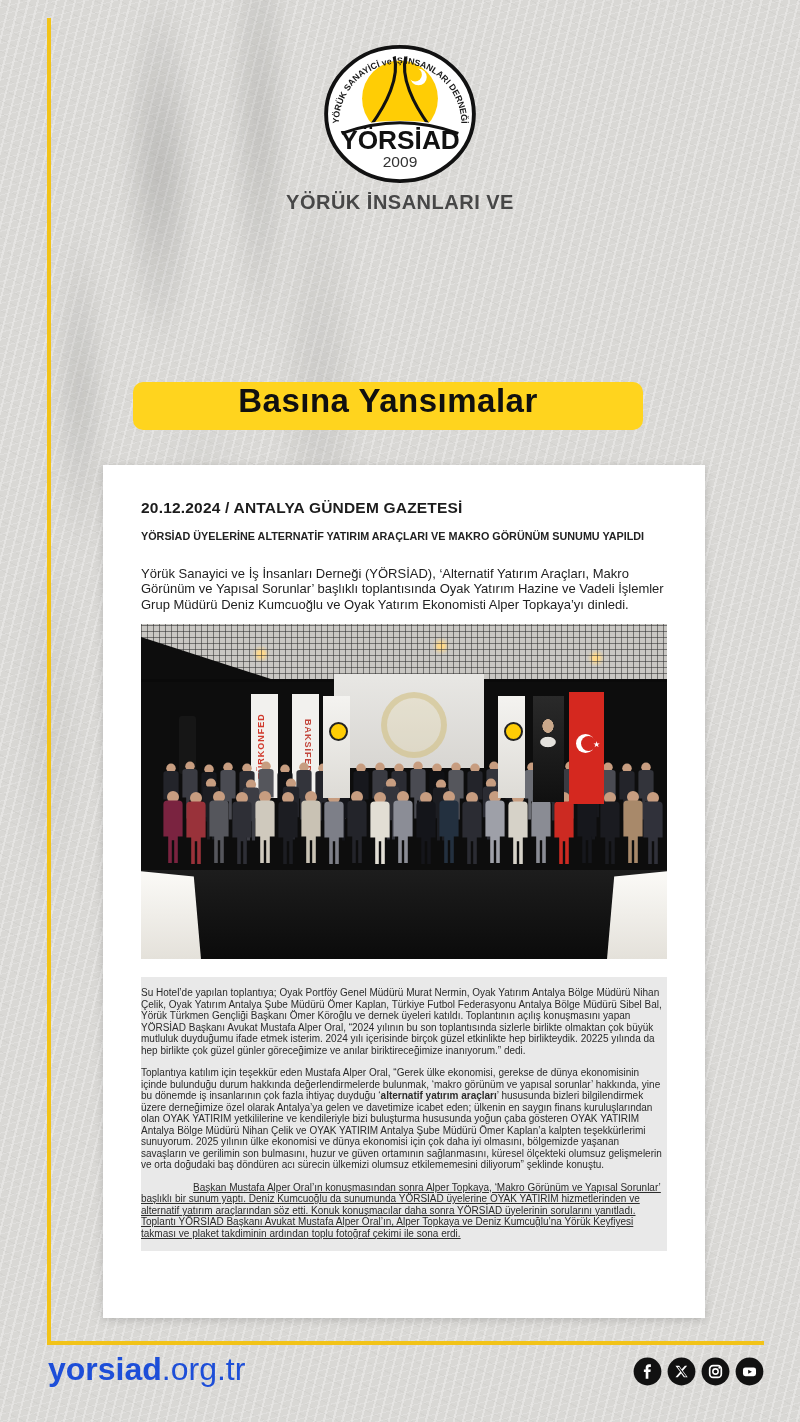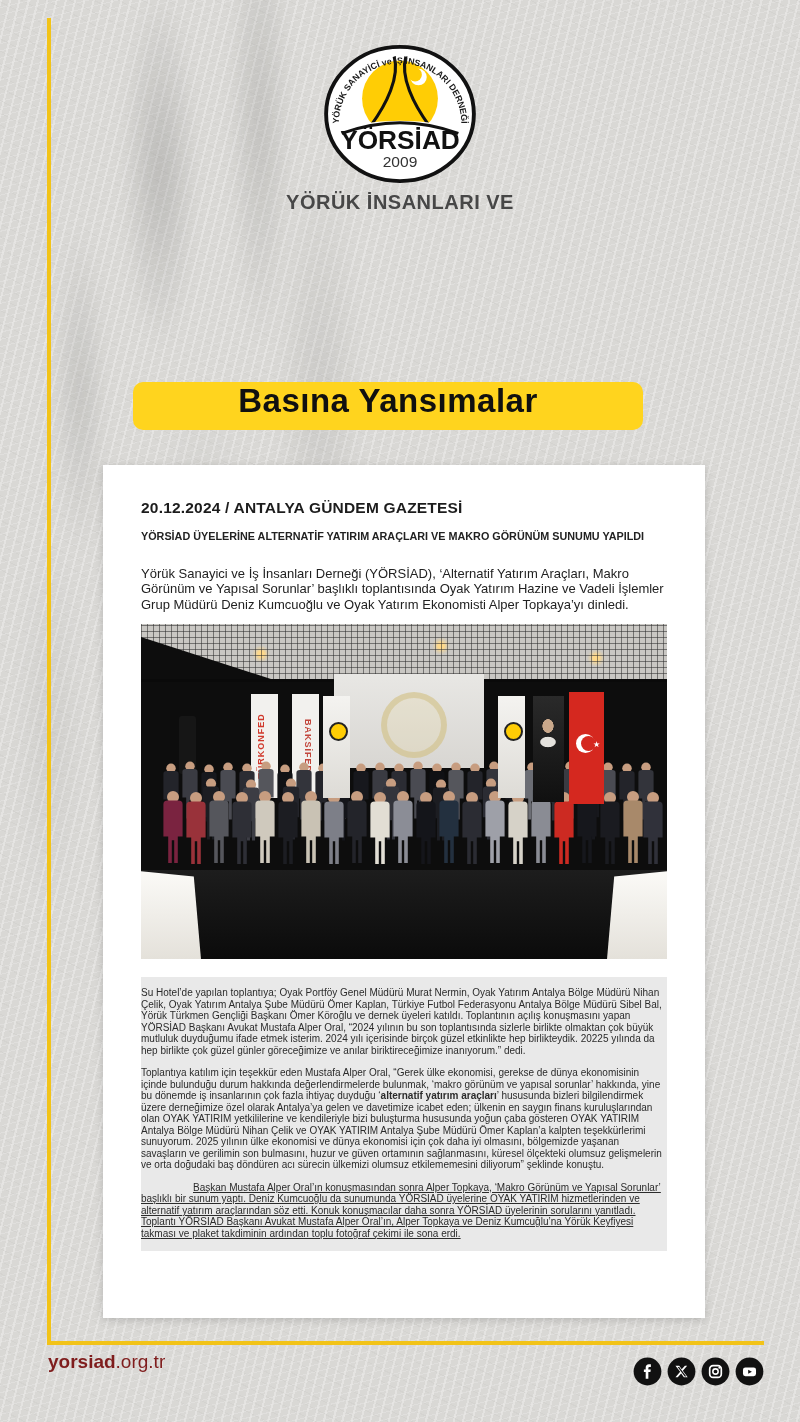--- a/index.html
+++ b/index.html
@@ -61,21 +61,21 @@
   .floor{position:absolute;left:0;top:246px;width:526px;height:89px;background:linear-gradient(#1d1d1d,#0b0b0b);}
   .table{position:absolute;bottom:0;width:60px;height:88px;background:linear-gradient(#fbfaf7,#e4e1da);}
   .table.left{left:0;clip-path:polygon(0 0,88% 6%,100% 100%,0 100%);}
   .table.right{right:0;clip-path:polygon(12% 6%,100% 0,100% 100%,0 100%);}
 
   .graybox{background:#e9e9e9;width:526px;box-sizing:border-box;padding:10px 0 1px;}
   .graybox p{margin:0 0 11px;font-size:10px;line-height:11.5px;color:#2b2b2b;}
   .graybox p.indent{text-indent:52px;text-decoration:underline;}
 
   
-  .site{position:absolute;left:48px;top:1351px;font-size:19px;color:#7f1d1d;}
+  .site{position:absolute;left:48px;top:1351px;font-size:32px;color:#1d4ed8;}
   .site b{font-weight:800;}
   .socials{position:absolute;left:633px;top:1357px;display:flex;gap:5px;}
   .socials .ic{width:29px;height:29px;cursor:pointer;}
 </style>
 </head>
 <body>
 
 <div class="page">
   <div class="texture"></div>
   <div class="leaf-shadow"></div>

